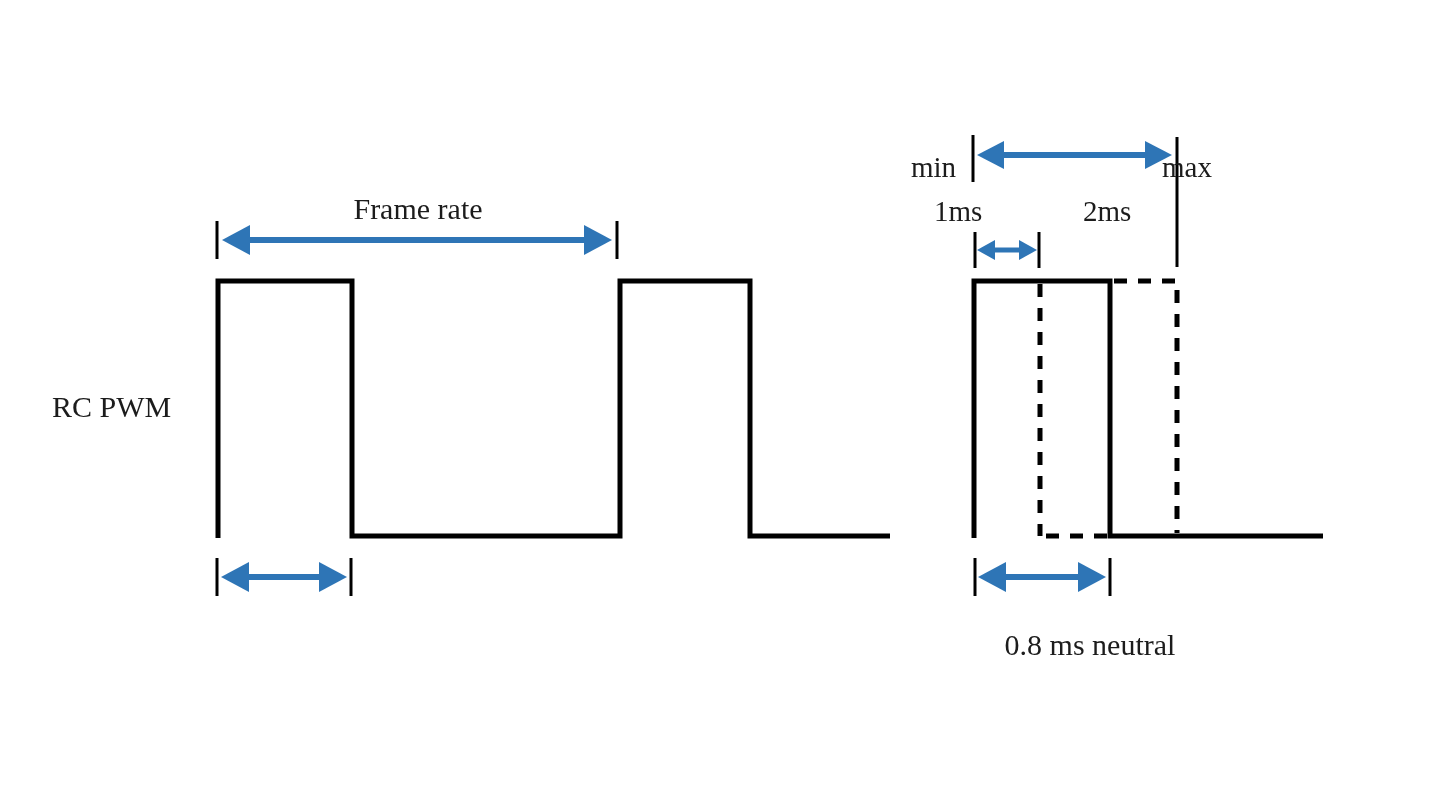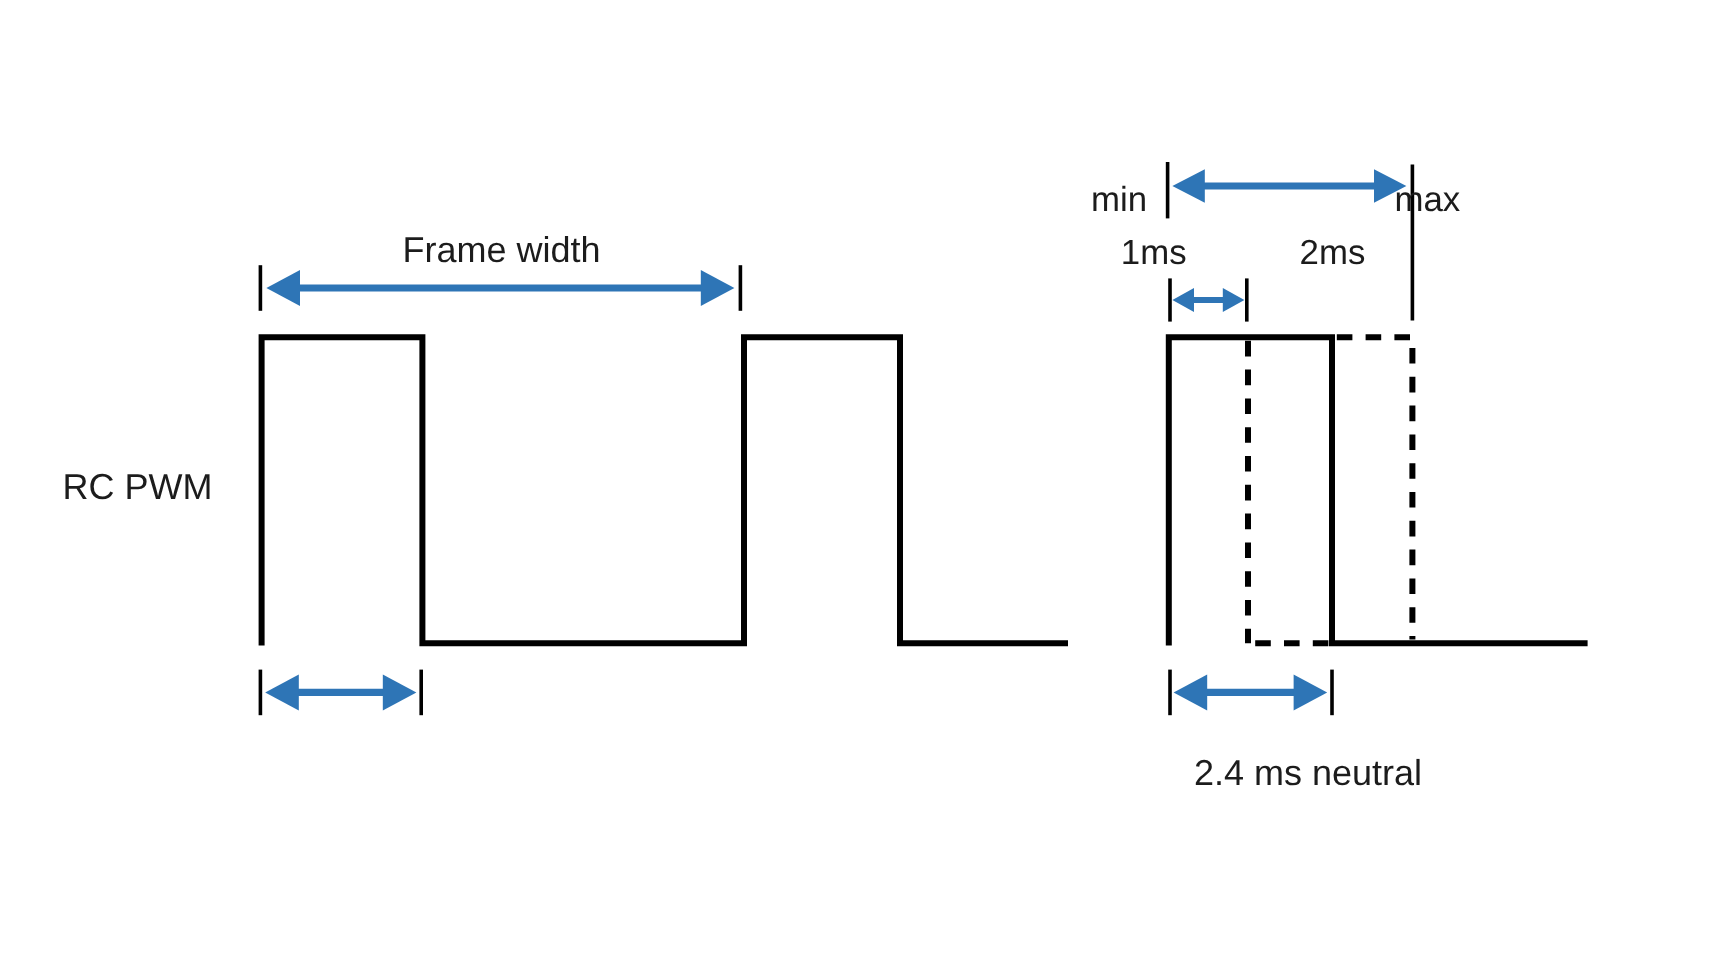--- a/index.html
+++ b/index.html
@@ -18,20 +18,21 @@
   }
   .stage svg {
     position: absolute;
     left: 0;
     top: 0;
   }
   .lbl {
     position: absolute;
     white-space: nowrap;
     line-height: 1.1;
+    font-family: Liberation Serif, serif;
   }
   .lbl.center {
     transform: translateX(-50%);
   }
   .lbl.right {
     transform: translateX(-100%);
   }
   .fs30 { font-size: 30px; }
   .fs29 { font-size: 29px; }
 </style>
@@ -89,28 +90,28 @@
 
     <line x1="975" y1="558" x2="975" y2="596" stroke="#000000" stroke-width="3"></line>
     <line x1="1110" y1="558" x2="1110" y2="596" stroke="#000000" stroke-width="3"></line>
     <g>
       <line x1="1002" y1="577" x2="1080" y2="577" stroke="#2e75b6" stroke-width="6"></line>
       <polygon points="978,577 1006,562 1006,592" fill="#2e75b6"></polygon>
       <polygon points="1106,577 1078,562 1078,592" fill="#2e75b6"></polygon>
     </g>
   </svg>
 
-  <div class="lbl center fs30" style="left:418px; top:192px;">Frame width</div>
+  <div class="lbl center fs30" style="left:418px; top:192px;">Frame rate</div>
 
   <div class="lbl fs30" style="left:52px; top:390px;">RC PWM</div>
 
 
   <div class="lbl right fs29" style="left:956px; top:152px;">min</div>
 
   <div class="lbl fs29" style="left:1162px; top:152px;">max</div>
 
   <div class="lbl fs29" style="left:934px; top:196px;">1ms</div>
 
   <div class="lbl fs29" style="left:1083px; top:196px;">2ms</div>
 
-  <div class="lbl center fs30" style="left:1090px; top:628px;">2.4 ms neutral</div>
+  <div class="lbl center fs30" style="left:1090px; top:628px;">0.8 ms neutral</div>
 
 </div>
 
 </body></html>

